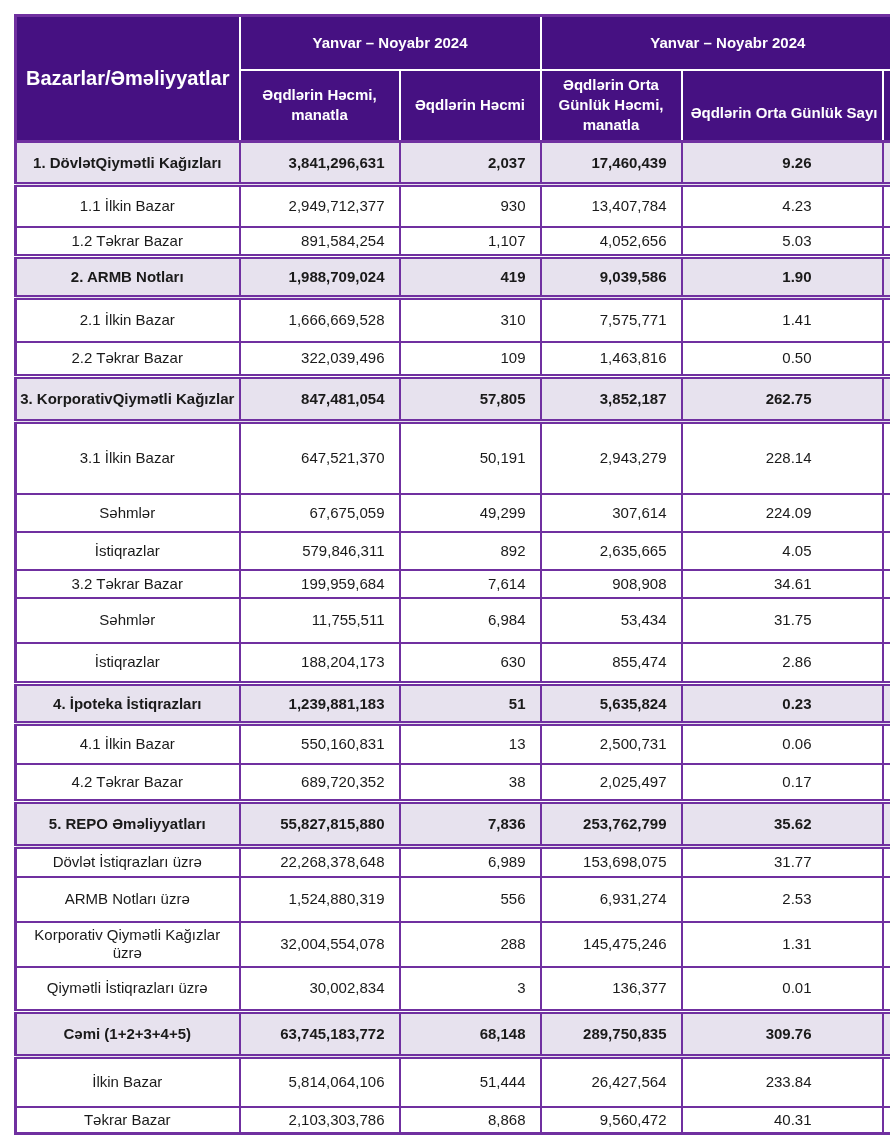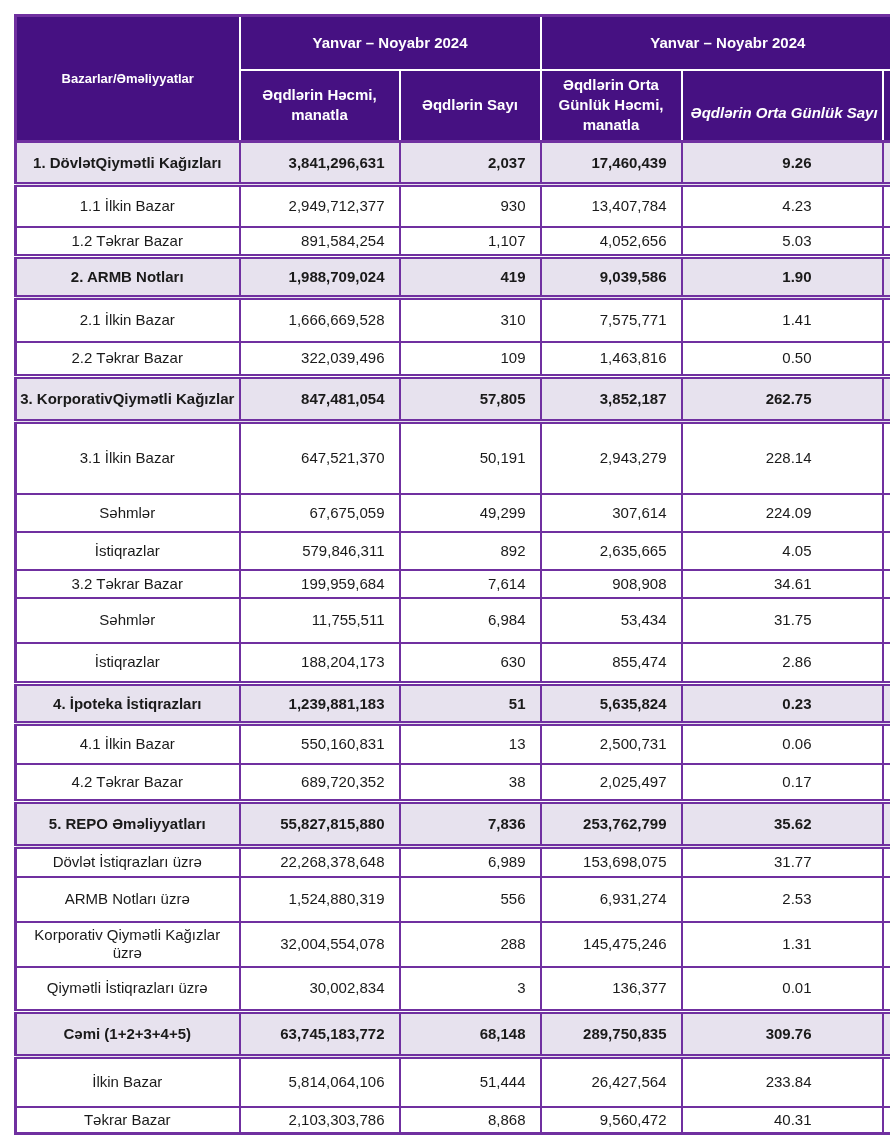--- a/index.html
+++ b/index.html
@@ -28,24 +28,24 @@
     background:var(--header-bg);
     color:#ffffff;
     font-weight:bold;
     font-size:15px;
     text-align:center;
     vertical-align:middle;
     border:2px solid #ffffff;
     padding:4px 6px;
     line-height:1.35;
   }
-  thead th.corner{font-size:13px;}
+  thead th.corner{font-size:20px;}
   thead tr.group-row th{height:54px;}
   thead tr.sub-row th{height:72px;}
-  thead th.clipcol{white-space:nowrap;overflow:hidden;padding:20px 0 4px 4px;font-style:italic;}
+  thead th.clipcol{white-space:nowrap;overflow:hidden;padding:20px 0 4px 4px;}
   
   tbody td{
     border:2px solid var(--border);
     background:#ffffff;
     font-size:15px;
     vertical-align:middle;
     padding:3px 2px;
     line-height:1.2;
   }
   tbody td.lbl{text-align:center;padding-left:3px;padding-right:4px;}
@@ -76,21 +76,21 @@
       <col style="width:33px">
     </colgroup>
     <thead>
       <tr class="group-row">
         <th class="corner" rowspan="2">Bazarlar/Əməliyyatlar</th>
         <th colspan="2">Yanvar – Noyabr 2024</th>
         <th colspan="3">Yanvar – Noyabr 2024</th>
       </tr>
       <tr class="sub-row">
         <th>Əqdlərin Həcmi, manatla</th>
-        <th>Əqdlərin Sayı</th>
+        <th>Əqdlərin Həcmi</th>
         <th>Əqdlərin Orta Günlük Həcmi, manatla</th>
         <th class="clipcol">Əqdlərin Orta Günlük Sayı</th>
         <th></th>
       </tr>
     </thead>
     <tbody id="tbody">
         <tr class="section" style="height: 43px;">
           <td class="lbl">1. DövlətQiymətli Kağızları</td>
           <td class="num">3,841,296,631</td>
           <td class="num">2,037</td>

